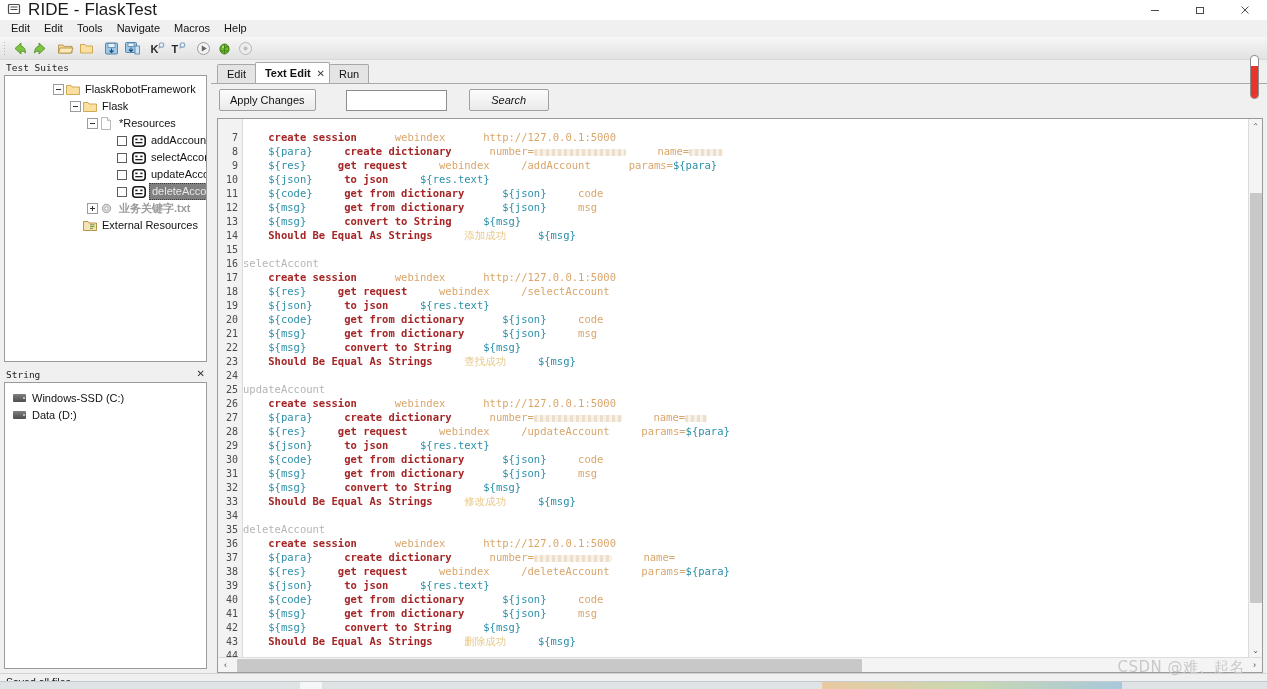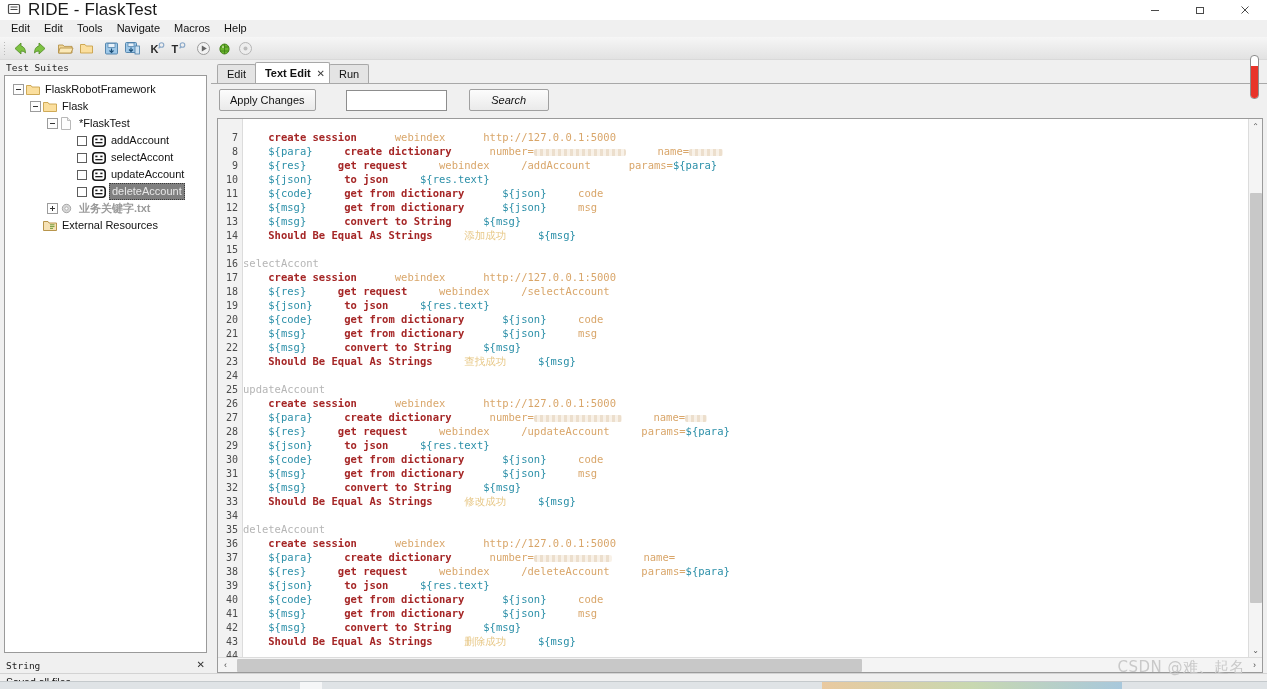--- a/index.html
+++ b/index.html
@@ -116,20 +116,21 @@
   }
   .splitter-h {
     height: 5px; flex: 0 0 5px; background: #f0f0f0;
   }
 
   .tree { padding: 5px 0 0 0; font-size: 11px; color: #111; }
   .trow {
     display: flex; align-items: center;
     height: 17px; white-space: nowrap;
     position: relative;
+    padding-left: 40px;
   }
   .indent { flex: 0 0 auto; height: 17px; }
   .expander {
     width: 11px; height: 11px; flex: 0 0 11px;
     border: 1px solid #9c9c9c; background: #fdfdfd;
     position: relative; margin-right: 2px;
   }
   .expander::before {
     content:""; position:absolute; left:2px; top:4px;
     width:5px; height:1px; background:#333;
@@ -478,21 +479,21 @@
             </div>
             <div class="trow">
               <span class="indent" style="width: 42px;"></span>
               <span class="expander"></span>
               <span class="ticon">
                 <svg width="12" height="13" viewBox="0 0 12 13">
                   <path d="M1.5 0.5 L7.5 0.5 L10.5 3.5 L10.5 12.5 L1.5 12.5 Z" fill="#fdfdfd" stroke="#b0b0b0" stroke-width="0.9"></path>
                   <path d="M7.5 0.5 L7.5 3.5 L10.5 3.5" fill="#ececec" stroke="#b0b0b0" stroke-width="0.8"></path>
                 </svg>
               </span>
-              <span class="tlabel">*FlaskTest</span>
+              <span class="tlabel">*Resources</span>
             </div>
             <div class="trow">
               <span class="indent" style="width: 59px;"></span>
               <span class="noexp"></span>
               <span class="cbox"></span>
               <span class="ticon">
                 <svg width="14" height="12" viewBox="0 0 14 12">
                   <rect x="0.8" y="0.8" width="12.4" height="10.4" rx="3" fill="#fff" stroke="#1a1a1a" stroke-width="1.6"></rect>
                   <rect x="3.3" y="3.6" width="2.2" height="1.6" fill="#1a1a1a"></rect>
                   <rect x="8.3" y="3.6" width="2.2" height="1.6" fill="#1a1a1a"></rect>
@@ -566,20 +567,32 @@
               <span class="tlabel">External Resources</span>
             </div>
           </div>
       </div>
 
       <div class="splitter-h"></div>
 
       <div class="panel-head">
         <span>String</span>
         <span class="close-x">✕</span>
+      </div>
+      <div class="files-box">
+        <div class="files-list" id="files-root">
+            <div class="frow">
+              <span class="drive-ico"></span>
+              <span>Windows-SSD (C:)</span>
+            </div>
+            <div class="frow">
+              <span class="drive-ico"></span>
+              <span>Data (D:)</span>
+            </div>
+          </div>
       </div>
     </div>
 
     <div class="right">
 
       <div class="tabs">
         <div class="tab">
           <span>Edit</span>
         </div>
         <div class="tab active">

